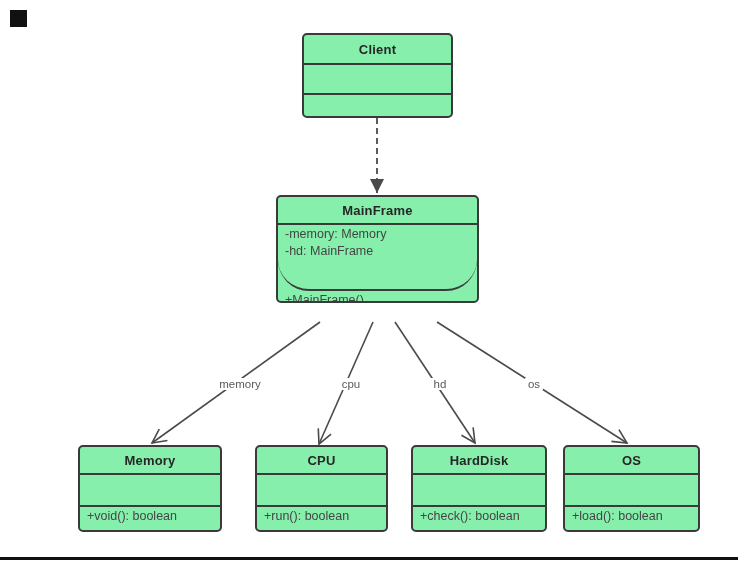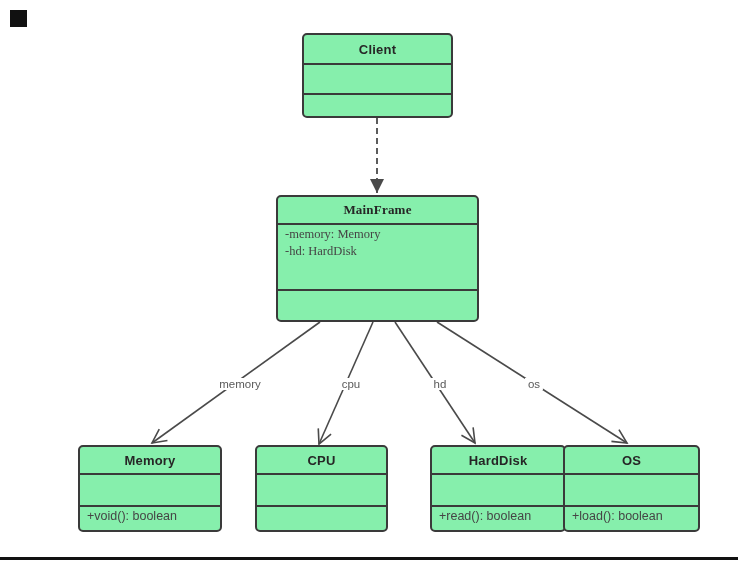--- a/index.html
+++ b/index.html
@@ -73,45 +73,49 @@
       <line x1="320" y1="322" x2="152" y2="443" stroke="#4a4a4a" stroke-width="1.6" marker-end="url(#arrow-open)"></line>
       <line x1="373" y1="322" x2="319" y2="444" stroke="#4a4a4a" stroke-width="1.6" marker-end="url(#arrow-open)"></line>
       <line x1="395" y1="322" x2="475" y2="443" stroke="#4a4a4a" stroke-width="1.6" marker-end="url(#arrow-open)"></line>
       <line x1="437" y1="322" x2="627" y2="443" stroke="#4a4a4a" stroke-width="1.6" marker-end="url(#arrow-open)"></line>
     </svg>
     <div class="uml-class" style="left: 302px; top: 33px; width: 151px; height: 85px;">
       <div class="uml-title" style="height: 30px;">Client</div>
       <div class="uml-comp uml-attrs" style="height: 30px;"></div>
       <div class="uml-comp uml-methods"></div>
     </div>
-    <div class="uml-class" style="left: 276px; top: 195px; width: 203px; height: 127px; font-family: Liberation Serif, serif;">
+    <div class="uml-class" style="left: 276px; top: 195px; width: 203px; height: 108px;">
       <div class="uml-title" style="height: 28px;">MainFrame</div>
-      <div class="uml-comp uml-attrs" style="height: 66px;">
+      <div class="uml-comp uml-attrs" style="height: 66px; border-radius: 31px;">
         <div>-memory: Memory</div>
-        <div>-hd: HardDisk</div>
+        <div>-hd: MainFrame</div>
       </div>
       <div class="uml-comp uml-methods">
+        <div>+MainFrame()</div>
       </div>
     </div>
     <div class="uml-class" style="left: 78px; top: 445px; width: 144px; height: 87px;">
       <div class="uml-title" style="height: 28px;">Memory</div>
       <div class="uml-comp uml-attrs" style="height: 32px;"></div>
       <div class="uml-comp uml-methods">
         <div>+void(): boolean</div>
       </div>
     </div>
     <div class="uml-class" style="left: 255px; top: 445px; width: 133px; height: 87px;">
       <div class="uml-title" style="height: 28px;">CPU</div>
       <div class="uml-comp uml-attrs" style="height: 32px;"></div>
+      <div class="uml-comp uml-methods">
+        <div>+run(): boolean</div>
+      </div>
     </div>
-    <div class="uml-class" style="left: 430px; top: 445px; width: 136px; height: 87px;">
+    <div class="uml-class" style="left: 411px; top: 445px; width: 136px; height: 87px;">
       <div class="uml-title" style="height: 28px;">HardDisk</div>
       <div class="uml-comp uml-attrs" style="height: 32px;"></div>
       <div class="uml-comp uml-methods">
-        <div>+read(): boolean</div>
+        <div>+check(): boolean</div>
       </div>
     </div>
     <div class="uml-class" style="left: 563px; top: 445px; width: 137px; height: 87px;">
       <div class="uml-title" style="height: 28px;">OS</div>
       <div class="uml-comp uml-attrs" style="height: 32px;"></div>
       <div class="uml-comp uml-methods">
         <div>+load(): boolean</div>
       </div>
     </div>
     <div class="edge-label" style="left: 240px; top: 384px;">memory</div>

